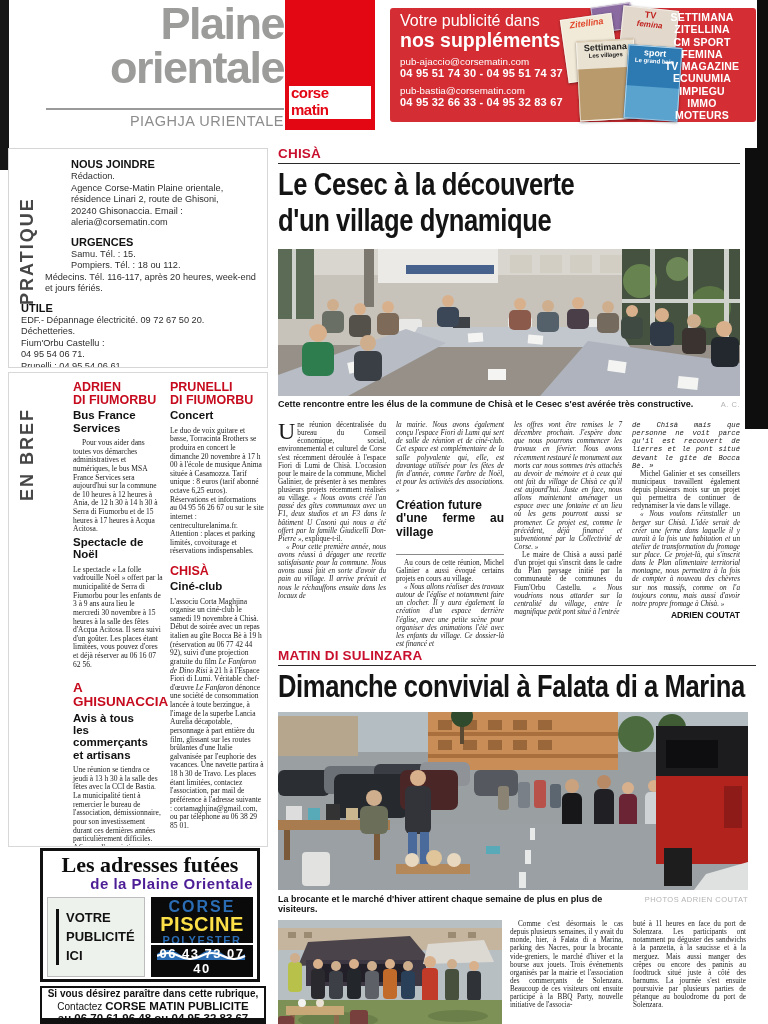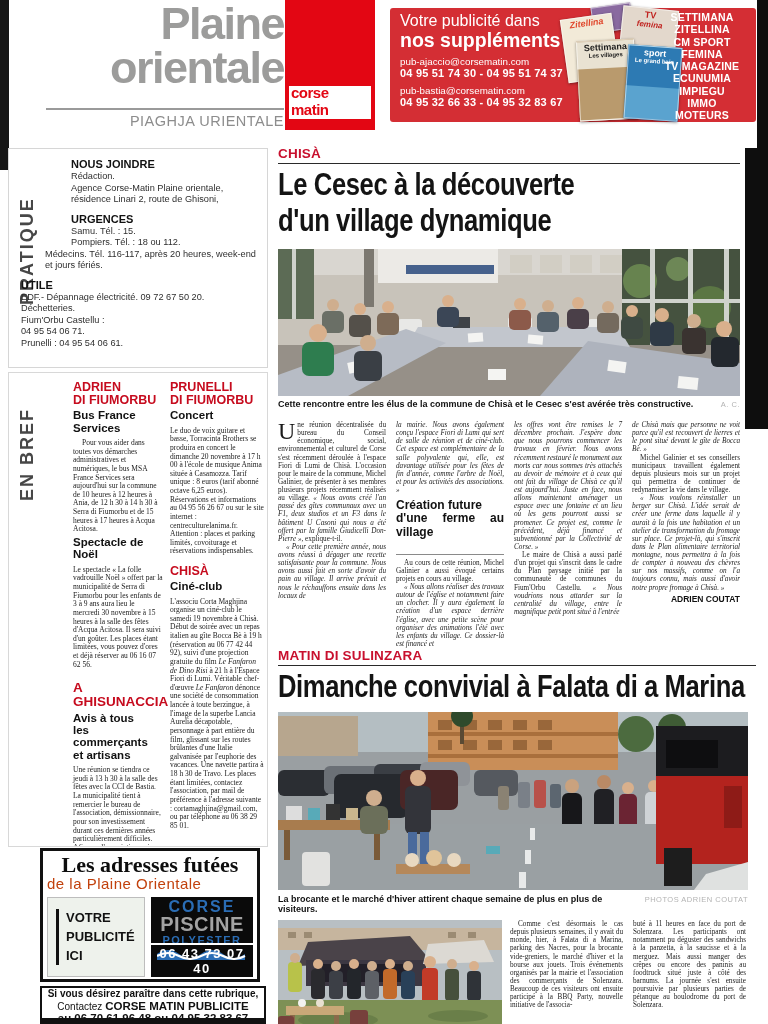--- a/index.html
+++ b/index.html
@@ -60,27 +60,27 @@
   .brief-kicker{color:#c60b1e;font-weight:bold;font-size:12.5px;line-height:1.05;white-space:pre-line;margin-top:9px;}
   .brief-kicker.big{font-size:13.5px;margin-top:12px;}
   .brief-title{font-weight:bold;font-size:11.5px;line-height:1.08;color:#111;white-space:pre-line;margin:2px 0 5px;}
   .brief-body{font-family:"Liberation Serif","DejaVu Serif",serif;font-size:7.5px;line-height:1.15;color:#1a1a1a;}
   .brief-body.ind{text-indent:9px;}
   .brief-item:first-child .brief-kicker{margin-top:0;}
 
   
   .adr-box{left:40px;top:848px;width:220px;height:134px;border:3px solid #111;background:#fff;box-sizing:border-box;padding:2px 4px;}
   .adr-title{text-align:center;font-family:"Liberation Serif","DejaVu Serif",serif;font-weight:bold;font-size:22px;color:#0d0d0d;line-height:1.05;}
-  .adr-sub{text-align:left;font-weight:normal;font-size:15px;color:#c2410c;letter-spacing:.5px;margin-top:-1px;}
+  .adr-sub{text-align:right;font-weight:bold;font-size:15px;color:#4c1d95;letter-spacing:.5px;margin-top:-1px;}
   .adr-row{display:flex;gap:6px;margin-top:5px;height:80px;}
   .adr-pub{flex:1;background:#eef2ec;border:1px solid #bdbdbd;display:flex;align-items:center;}
   .adr-pub-text{border-left:3px solid #111;padding-left:7px;margin-left:8px;font-weight:bold;font-size:13px;line-height:1.45;color:#111;white-space:pre-line;}
   .piscine{width:102px;background:#0a0a0a;color:#fff;text-align:center;position:relative;padding-top:2px;box-sizing:border-box;}
   .pi-l1{color:#2a6db5;font-weight:bold;font-size:16px;letter-spacing:2px;line-height:1;}
-  .pi-l2{color:#a3a3a3;font-weight:bold;font-size:20px;letter-spacing:.5px;line-height:1;margin-top:-1px;}
+  .pi-l2{color:#fde047;font-weight:bold;font-size:20px;letter-spacing:.5px;line-height:1;margin-top:-1px;}
   .pi-l3{color:#2a6db5;font-weight:bold;font-size:11px;letter-spacing:1.5px;line-height:1.1;}
   .pi-wave{display:block;margin:0 auto;}
   .pi-phone{position:absolute;left:0;right:0;bottom:0;border-top:2px solid #fff;font-weight:bold;font-size:13px;letter-spacing:1.5px;padding:1px 0;}
   .contact-box{left:40px;top:986px;width:226px;height:34px;border:2px solid #111;box-sizing:border-box;text-align:center;line-height:1.05;padding-top:1px;background:#fff;}
   .ct-l1{font-weight:bold;font-size:10px;color:#111;}
   .ct-l2{font-size:10px;color:#111;}
   .ct-l2 b{font-size:11.5px;}
   .ct-l3{font-weight:bold;font-size:11.5px;color:#111;}
   .bottom-black{left:40px;top:1018px;width:226px;height:6px;background:#111;}
 
@@ -160,20 +160,21 @@
   <div class="abs edge-right-top"></div>
   <div class="abs edge-right-block"></div>
 
   <div class="abs pratique-box">
     <div class="prat-label vlabel" data-bind="pratique.label">PRATIQUE</div>
     <div class="prat-content" id="prat-content">
         <div class="prat-sec">
           <div class="prat-head">NOUS JOINDRE</div>
           <div class="prat-line">Rédaction.</div>
           <div class="prat-line">Agence Corse-Matin Plaine orientale, résidence Linari 2, route de Ghisoni,</div>
+          <div class="prat-line">20240 Ghisonaccia. Email : aleria@corsematin.com</div>
         </div>
         <div class="prat-sec">
           <div class="prat-head">URGENCES</div>
           <div class="prat-line">Samu. Tél. : 15.</div>
           <div class="prat-line">Pompiers. Tél. : 18 ou 112.</div>
           <div class="prat-line outdent">Médecins. Tél. 116-117, après 20 heures, week-end et jours fériés.</div>
         </div>
         <div class="prat-sec outdent">
           <div class="prat-head">UTILE</div>
           <div class="prat-line">EDF.- Dépannage électricité. 09 72 67 50 20.</div>
@@ -310,21 +311,21 @@
         <div class="art-subhead">Création future
 d'une ferme au village</div>
         <p class="art-p ind"><span>Au cours de cette réunion, Michel Galinier a aussi évoqué certains projets en cours au village.</span></p>
         <p class="art-p ind"><span style="font-style: italic;">« Nous allons réaliser des travaux autour de l'église et notamment faire un clocher. Il y aura également la création d'un espace derrière l'église, avec une petite scène pour organiser des animations l'été avec les enfants du village. Ce dossier-là est financé et</span></p>
       </div>
     <div class="art-col" id="a1c3">
         <p class="art-p"><span style="font-style: italic;">les offres vont être remises le 7 décembre prochain. J'espère donc que nous pourrons commencer les travaux en février. Nous avons récemment restauré le monument aux morts car nous sommes très attachés au devoir de mémoire et à ceux qui ont fait du village de Chisà ce qu'il est aujourd'hui. Juste en face, nous allons maintenant aménager un espace avec une fontaine et un lieu où les gens pourront aussi se promener. Ce projet est, comme le précédent, déjà financé et subventionné par la Collectivité de Corse. »</span></p>
         <p class="art-p ind"><span>Le maire de Chisà a aussi parlé d'un projet qui s'inscrit dans le cadre du Plan paysage initié par la communauté de communes du Fium'Orbu Castellu. </span><span style="font-style: italic;">« Nous voudrions nous attarder sur la centralité du village, entre le magnifique petit pont situé à l'entrée</span></p>
       </div>
     <div class="art-col" id="a1c4">
-        <p class="art-p"><span style="font-style: italic;">de Chisà mais que personne ne voit parce qu'il est recouvert de lierres et le pont situé devant le gîte de Bocca Bè. »</span></p>
+        <p class="art-p"><span style="font-style: italic; font-family: Liberation Mono, monospace;">de Chisà mais que personne ne voit parce qu'il est recouvert de lierres et le pont situé devant le gîte de Bocca Bè. »</span></p>
         <p class="art-p ind"><span>Michel Galinier et ses conseillers municipaux travaillent également depuis plusieurs mois sur un projet qui permettra de continuer de redynamiser la vie dans le village.</span></p>
         <p class="art-p ind"><span style="font-style: italic;">« Nous voulons réinstaller un berger sur Chisà. L'idée serait de créer une ferme dans laquelle il y aurait à la fois une habitation et un atelier de transformation du fromage sur place. Ce projet-là, qui s'inscrit dans le Plan alimentaire territorial montagne, nous permettra à la fois de compter à nouveau des chèvres sur nos massifs, comme on l'a toujours connu, mais aussi d'avoir notre propre fromage à Chisà. »</span></p>
         <div class="art-byline">ADRIEN COUTAT</div>
       </div>
   </div>
 
   <div class="abs kicker" style="left:278px;top:648px;" data-bind="article2.kicker">MATIN DI SULINZARA</div>
   <div class="abs kicker-rule" style="left:278px;top:665px;width:478px;"></div>
   <div class="abs headline" style="left:278px;top:669px;width:620px;" data-bind-lines="article2.headline_lines">Dimanche convivial à Falata di a Marina</div>
 

